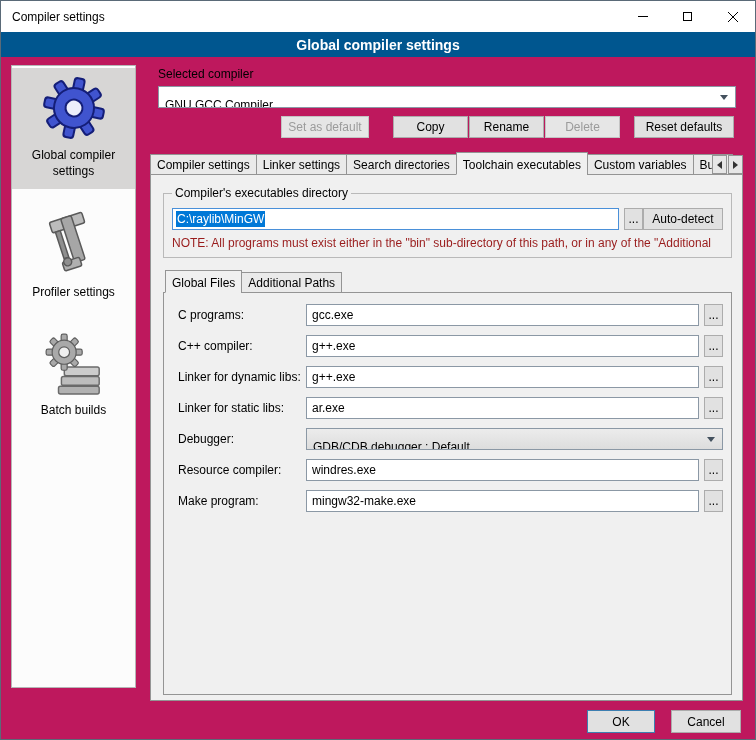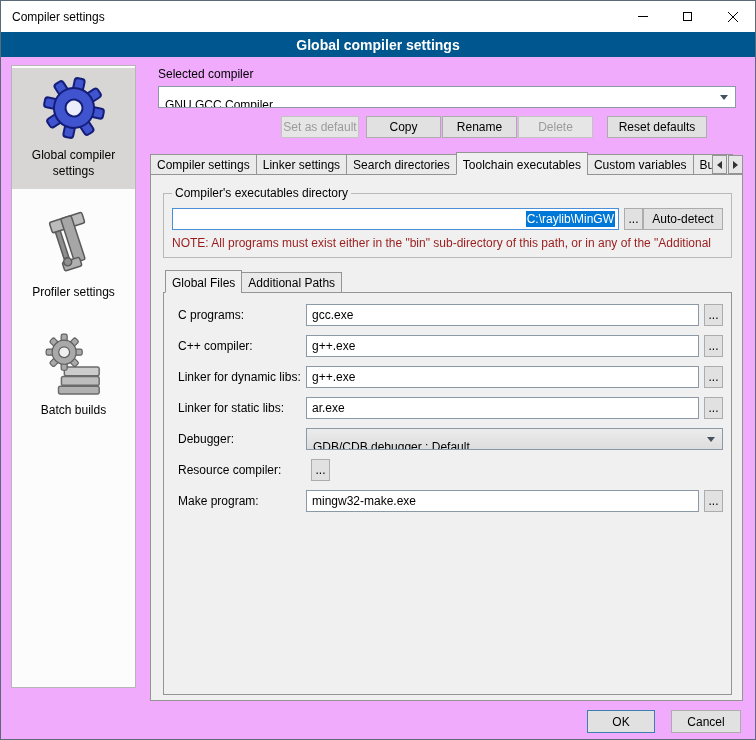--- a/index.html
+++ b/index.html
@@ -6,21 +6,21 @@
   html,body { margin:0; padding:0; }
   body {
     font-family: "Liberation Sans", sans-serif;
     font-size: 12px;
     color: #000;
     background: #cfcfcf;
   }
   .window {
     width: 756px; height: 740px;
     position: relative;
-    background: #f0abfc;
+    background: #be185d;
     border: 1px solid #5a6a78;
     overflow: hidden;
   }
   
   .titlebar { height: 31px; background: #fff; display: flex; align-items: center; }
   .title { padding-left: 11px; font-size: 12px; }
   .win-controls { margin-left: auto; display: flex; height: 100%; }
   .ctl { width: 45px; display: flex; align-items: center; justify-content: center; cursor: default; }
   .glyph-min { width: 10px; height: 0; border-top: 1px solid #000; display: inline-block; }
   .glyph-max { width: 9px; height: 9px; border: 1px solid #000; display: inline-block; }
@@ -57,21 +57,21 @@
     border-top: 5px solid #44515e;
   }
   .compiler-combo { margin-left: 12px; width: 578px; }
   
   button {
     font-family: inherit; font-size: 12px;
     background: #e1e1e1; border: 1px solid #acacac;
     height: 22px; padding: 0; cursor: default;
   }
   .actions-row { display: flex; margin: 8px 0 0 135px; }
-  .btn-default { width: 78px; margin-right: 7px; }
+  .btn-default { width: 88px; margin-right: 24px; }
   .btn-copy, .btn-rename, .btn-delete { width: 75px; margin-right: 1px; }
   .btn-reset { width: 100px; margin-left: 13px; }
   .btn-disabled { color: #9b9b9b; background: #e6e6e6; border-color: #c3c3c3; }
   
   .tabstrip { display: flex; align-items: flex-end; margin: 14px 0 0 4px; position: relative; z-index: 2; height: 23px; overflow: hidden; padding-right: 36px; }
   .tab {
     padding: 3px 6px 4px; background: #eaeaea; border: 1px solid #949494;
     margin-right: -1px; white-space: nowrap; flex: none; height: 21px;
   }
   .tab.selected { background: #f0f0f0; height: 23px; padding-top: 5px; border-bottom: 1px solid #f0f0f0; }
@@ -84,21 +84,21 @@
     margin-left: 4px; margin-top: -1px; width: 593px; height: 527px;
     border: 1px solid #949494; background: #f0f0f0;
     padding: 14px 10px 10px 12px; position: relative; z-index: 1;
   }
   
   .groupbox { position: relative; border: 1px solid #b9b9b9; padding: 14px 8px 7px; margin-top: 4px; }
   .groupbox-title { position: absolute; top: -8px; left: 8px; background: #f0f0f0; padding: 0 3px; }
   .dir-row { display: flex; align-items: center; }
   .path-input {
     flex: 1; height: 22px; border: 1px solid #4a90d9; background: #fff;
-    display: flex; align-items: center; padding: 0 3px; overflow: hidden; white-space: nowrap; justify-content: flex-end;
+    display: flex; align-items: center; padding: 0 3px; overflow: hidden; white-space: nowrap;
   }
   .path-input .sel { background: var(--selection, #0078d7); color: #fff; padding: 1px 1px; }
   .browse-btn { width: 19px; height: 22px; margin-left: 5px; flex: none; }
   .autodetect-btn { width: 80px; height: 22px; flex: none; }
   .note { margin-top: 6px; color: var(--note-red, #991c1c); white-space: nowrap; overflow: hidden; }
   
   .subtabstrip { display: flex; align-items: flex-end; margin: 12px 0 0 2px; position: relative; z-index: 2; height: 23px; }
   .subpane { border: 1px solid #949494; margin-top: -1px; height: 403px; background: #f0f0f0; padding-top: 2px; position: relative; z-index: 1; }
   .field-row { display: flex; align-items: center; margin: 9px 8px 0 14px; }
   .field-label { width: 128px; flex: none; }
@@ -280,20 +280,23 @@
           <div class="field-row">
             <span class="field-label">Debugger:</span>
             <div class="combo combo-field">
               <span>GDB/CDB debugger : Default</span>
               <span class="chev"></span>
             </div>
           </div>
 
           <div class="field-row">
             <span class="field-label">Resource compiler:</span>
+            <div class="text-input">
+              <span>windres.exe</span>
+            </div>
             <button class="browse-btn">...</button>
           </div>
 
           <div class="field-row">
             <span class="field-label">Make program:</span>
             <div class="text-input">
               <span>mingw32-make.exe</span>
             </div>
             <button class="browse-btn">...</button>
           </div>

